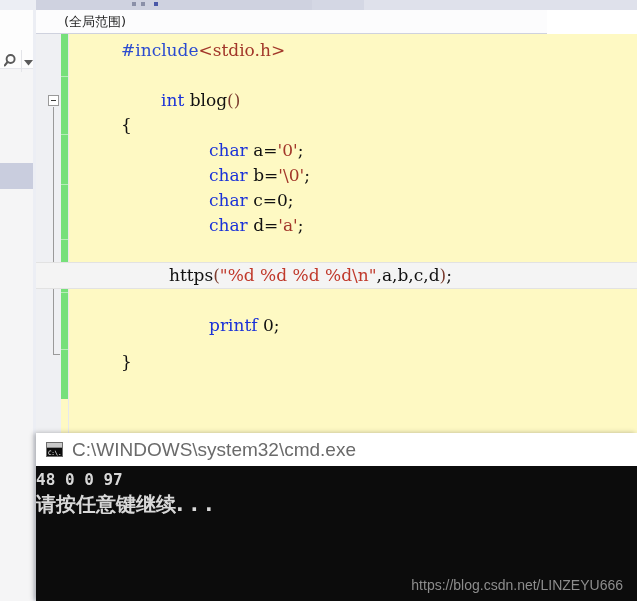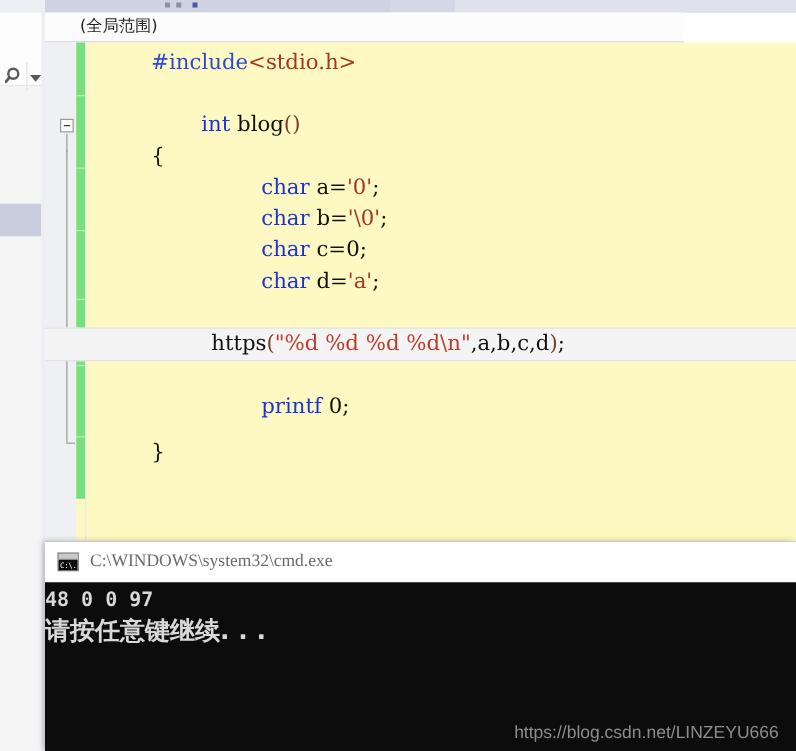--- a/index.html
+++ b/index.html
@@ -67,22 +67,22 @@
 
   
   .cmdwin{position:absolute;left:36px;top:433px;width:601px;height:168px;background:#000000;
       box-shadow:-2px 0 5px rgba(0,0,0,.28);}
   .cmd-title{position:absolute;left:0;top:0;width:601px;height:33px;background:#ffffff;}
   .cmd-icon{position:absolute;left:10px;top:9px;width:17px;height:15px;background:#ffffff;border:1px solid #6d6d6d;box-sizing:border-box;}
   .cmd-icon-bar{position:absolute;left:0;top:0;right:0;height:4px;background:#c9c9c9;border-bottom:1px solid #8a8a8a;}
   .cmd-icon-body{position:absolute;left:0;top:5px;right:0;bottom:0;background:#0c0c0c;}
   .cmd-icon-txt{position:absolute;left:1px;top:0px;font-size:6px;color:#ffffff;
       font-family:"DejaVu Sans Mono","Liberation Mono",monospace;line-height:9px;letter-spacing:-0.3px;}
-  .cmd-title-text{position:absolute;left:36px;top:7px;font-size:14px;color:#6a6a6a;
-      font-family:Liberation Serif, serif;line-height:19px;white-space:nowrap;}
+  .cmd-title-text{position:absolute;left:36px;top:7px;font-size:19px;color:#6a6a6a;
+      font-family:Liberation Sans, sans-serif;line-height:19px;white-space:nowrap;}
   .cmd-body{position:absolute;left:0;top:33px;width:601px;height:135px;background:#0c0c0c;overflow:hidden;}
   .cmd-line{position:absolute;left:0;white-space:pre;color:#d8d8d8;
       font-family:"DejaVu Sans Mono","Liberation Mono",monospace;font-size:16px;line-height:24px;font-weight:bold;}
   .cmd-line.cn{font-family:"DejaVu Sans","Liberation Sans",sans-serif;font-size:20px;}
   .watermark{position:absolute;right:14px;bottom:8px;font-size:14px;color:#8d8d8d;
       font-family:"Liberation Sans",sans-serif;white-space:nowrap;}
 </style>
 </head>
 <body>
 

